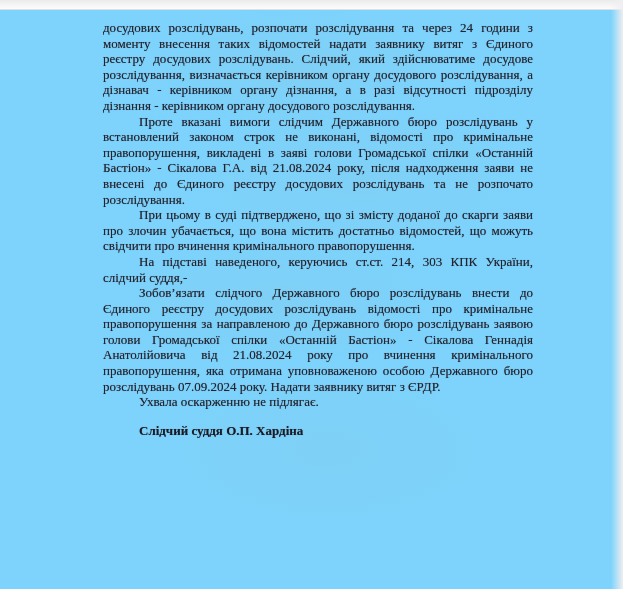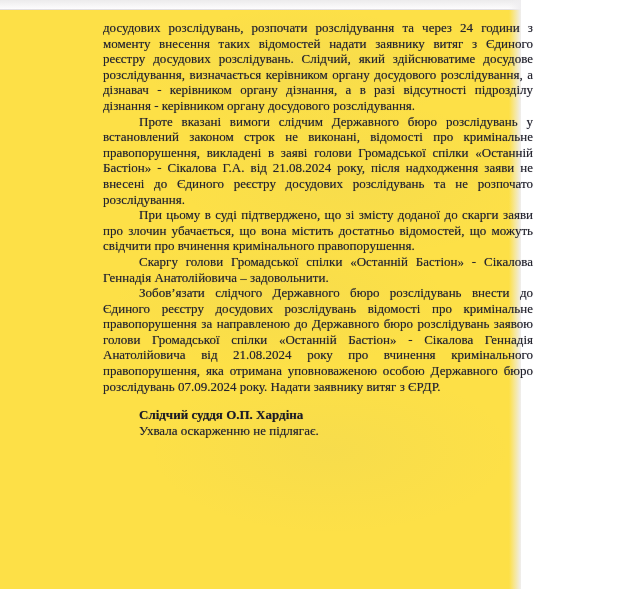--- a/index.html
+++ b/index.html
@@ -8,23 +8,23 @@
   }
   body {
     width: 623px;
     height: 589px;
     overflow: hidden;
     background: #ffffff;
     font-family: "Liberation Serif", "DejaVu Serif", serif;
   }
   .page {
     position: relative;
-    width: 521px;
+    width: 623px;
     height: 589px;
-    background: #fde047;
+    background: #7dd3fc;
   }
   
   .page::before {
     content: "";
     position: absolute;
     inset: 0;
     pointer-events: none;
     background:
       radial-gradient(220px 90px at 300px 70px,  rgba(150,160,150,0.07), transparent 70%),
       radial-gradient(260px 110px at 360px 180px, rgba(150,158,150,0.06), transparent 70%),
@@ -81,21 +81,21 @@
 <body>
 
 <div class="page">
   <div class="scan-band-top"></div>
   <div class="scan-band-right"></div>
 
   <div class="text-block">
     <p class="para">досудових розслідувань, розпочати розслідування та через 24 години з моменту внесення таких відомостей надати заявнику витяг з Єдиного реєстру досудових розслідувань. Слідчий, який здійснюватиме досудове розслідування, визначається керівником органу досудового розслідування, а дізнавач - керівником органу дізнання, а в разі відсутності підрозділу дізнання - керівником органу досудового розслідування.</p>
     <p class="para indent">Проте вказані вимоги слідчим Державного бюро розслідувань у встановлений законом строк не виконані, відомості про кримінальне правопорушення, викладені в заяві голови Громадської спілки «Останній Бастіон» - Сікалова Г.А. від 21.08.2024 року, після надходження заяви не внесені до Єдиного реєстру досудових розслідувань та не розпочато розслідування.</p>
     <p class="para indent">При цьому в суді підтверджено, що зі змісту доданої до скарги заяви про злочин убачається, що вона містить достатньо відомостей, що можуть свідчити про вчинення кримінального правопорушення.</p>
+    <p class="para indent">На підставі наведеного, керуючись ст.ст. 214, 303 КПК України, слідчий суддя,-</p>
 
 
-    <p class="para indent">Скаргу голови Громадської спілки «Останній Бастіон» - Сікалова Геннадія Анатолійовича – задовольнити.</p>
     <p class="para indent">Зобов’язати слідчого Державного бюро розслідувань внести до Єдиного реєстру досудових розслідувань відомості про кримінальне правопорушення за направленою до Державного бюро розслідувань заявою голови Громадської спілки «Останній Бастіон» - Сікалова Геннадія Анатолійовича від 21.08.2024 року про вчинення кримінального правопорушення, яка отримана уповноваженою особою Державного бюро розслідувань 07.09.2024 року. Надати заявнику витяг з ЄРДР.</p>
+    <p class="para indent">Ухвала оскарженню не підлягає.</p>
+
     <p class="para indent signature">Слідчий суддя О.П. Хардіна</p>
-
-    <p class="para indent">Ухвала оскарженню не підлягає.</p>
   </div>
 </div>
 
 </body></html>

